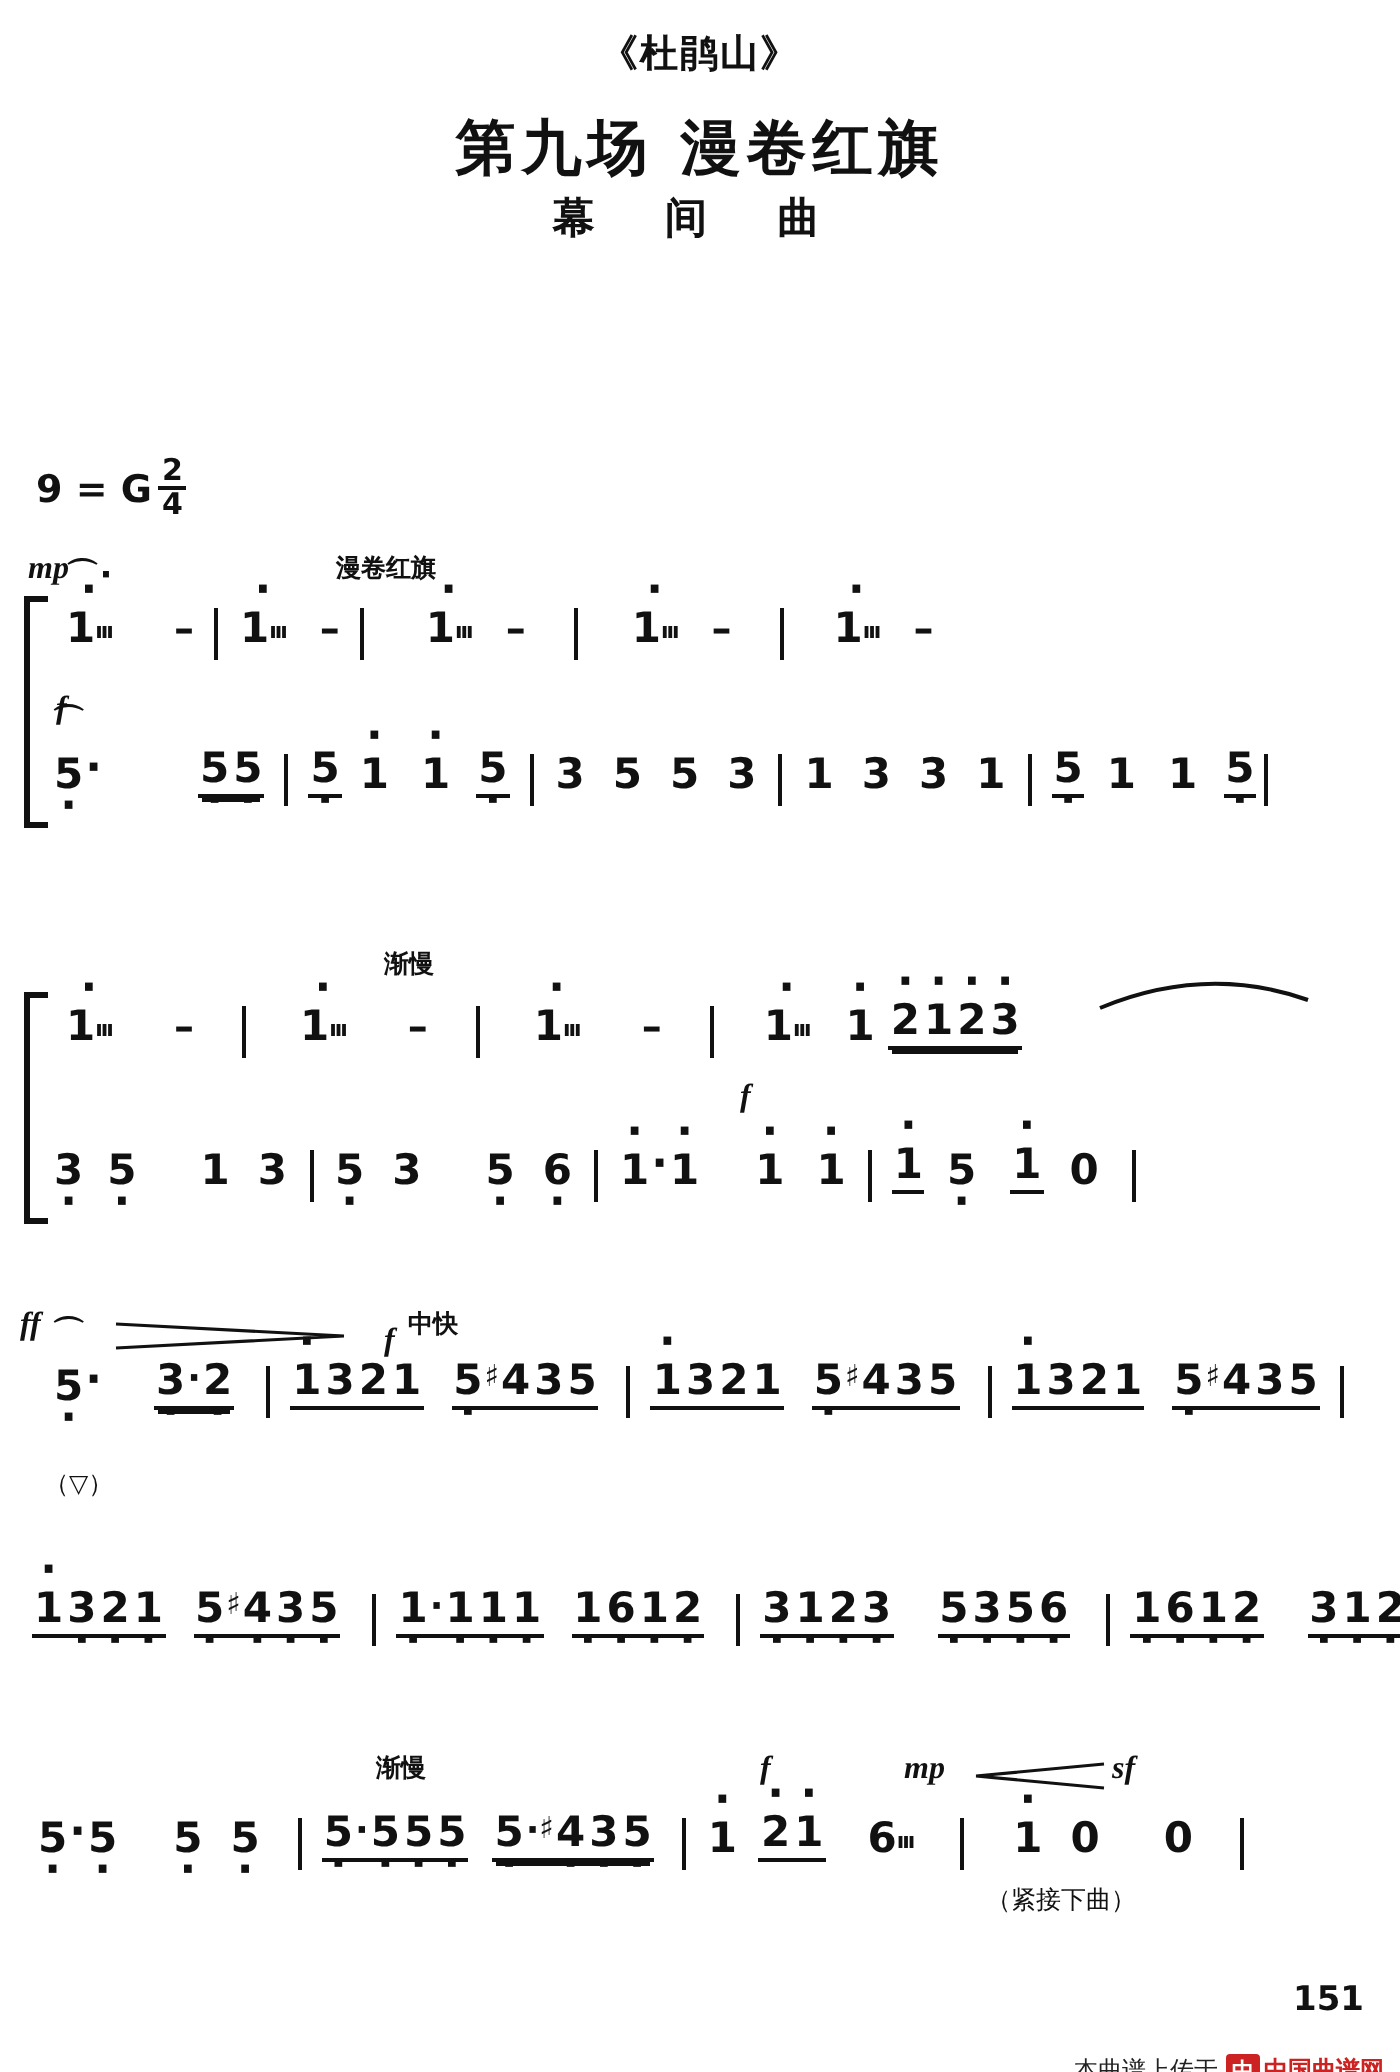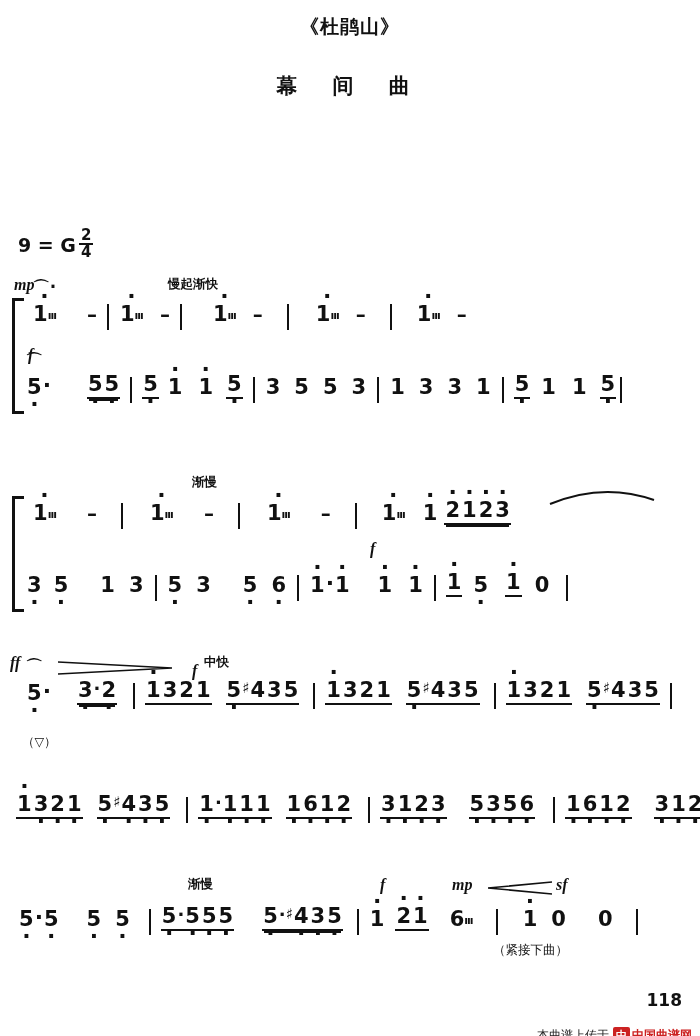--- a/index.html
+++ b/index.html
@@ -35,21 +35,20 @@
     font-weight: bold;
     letter-spacing: 3px;
     margin-top: 14px;
   }
   .subtitle {
     text-align: center;
     font-family: "DejaVu Sans", sans-serif;
     font-size: 21px;
     font-weight: bold;
     letter-spacing: 14px;
-    margin-top: 32px;
   }
   .keysig {
     position: absolute;
     left: 18px;
     top: 215px;
     font-family: "DejaVu Sans", sans-serif;
     font-weight: bold;
     font-size: 19px;
     display: flex;
     align-items: center;
@@ -208,33 +207,34 @@
   }
   .slur { position: absolute; }
   .sharp { font-size: 15px; position: relative; top: -4px; }
 </style>
 </head>
 <body>
 
 <div class="page">
 
   <div class="opera-name">《杜鹃山》</div>
+  <div class="scene-title">第九场  漫卷红旗</div>
   <div class="subtitle">幕 间 曲</div>
 
   <div class="keysig">
     <span>9 = G</span>
     <span class="frac">
       <span class="num">2</span>
       <span class="den">4</span>
     </span>
   </div>
 
   <div class="system" style="top:262px; height:135px;">
     <div class="dyn" style="position:absolute; left:14px; top:0px;">mp</div>
-    <div class="tempo-mark" style="position:absolute; left:168px; top:0px;">慢起渐快</div>
+    <div class="tempo-mark" style="position:absolute; left:168px; top:0px;">漫卷红旗</div>
     <div class="brace" style="left:12px; top:22px; height:110px;"></div>
 
     <div class="staffline" style="left:26px; top:24px;">
       <span class="note oct-up" style="margin-left:6px;">1<span class="tri">ııı</span><span class="fermata">⌒·</span></span>
       <span class="dash" style="margin-left:30px;">–</span>
       <span class="bar"></span>
       <span class="note oct-up">1<span class="tri">ııı</span></span>
       <span class="dash" style="margin-left:16px;">–</span>
       <span class="bar"></span>
       <span class="note oct-up" style="margin-left:20px;">1<span class="tri">ııı</span></span>
@@ -245,21 +245,21 @@
       <span class="bar" style="margin-left:24px;"></span>
       <span class="note oct-up" style="margin-left:14px;">1<span class="tri">ııı</span></span>
       <span class="dash" style="margin-left:16px;">–</span>
     </div>
 
     <div class="dyn" style="position:absolute; left:28px; top:70px;">f</div>
 
     <div class="staffline" style="left:26px; top:96px;">
       <span class="note oct-dn">5<span class="fermata">⌒</span></span>
       <span class="dotdur">·</span>
-      <span class="group underline2" style="margin-left:36px;">
+      <span class="group underline2" style="margin-left:48px;">
         <span class="note oct-dn">5</span><span class="note oct-dn">5</span>
       </span>
       <span class="bar"></span>
       <span class="group underline1">
         <span class="note oct-dn">5</span>
       </span>
       <span class="note oct-up" style="margin-left:8px;">1</span>
       <span class="note oct-up" style="margin-left:14px;">1</span>
       <span class="group underline1" style="margin-left:12px;">
         <span class="note oct-dn">5</span>
@@ -429,40 +429,40 @@
     <div class="staffline" style="left:18px; top:28px;">
       <span class="note oct-dn">5</span>
       <span class="dotdur">·</span>
       <span class="note oct-dn">5</span>
       <span class="note oct-dn" style="margin-left:26px;">5</span>
       <span class="note oct-dn" style="margin-left:12px;">5</span>
       <span class="bar" style="margin-left:18px;"></span>
       <span class="group underline1">
         <span class="note oct-dn">5</span><span class="dotdur" style="font-size:18px;">·</span><span class="note oct-dn">5</span><span class="note oct-dn">5</span><span class="note oct-dn">5</span>
       </span>
-      <span class="group underline2" style="margin-left:28px;">
+      <span class="group underline2" style="margin-left:12px;">
         <span class="note oct-dn">5</span><span class="dotdur" style="font-size:18px;">·</span><span class="sharp">♯</span><span class="note oct-dn">4</span><span class="note oct-dn">3</span><span class="note oct-dn">5</span>
       </span>
       <span class="bar" style="margin-left:14px;"></span>
       <span class="note oct-up">1</span>
       <span class="group underline1" style="margin-left:10px;">
         <span class="note oct-up">2</span><span class="note oct-up">1</span>
       </span>
       <span class="note" style="margin-left:20px;">6<span class="tri">ııı</span></span>
       <span class="bar" style="margin-left:22px;"></span>
       <span class="note oct-up" style="margin-left:14px;">1</span>
       <span class="note" style="margin-left:12px;">0</span>
       <span class="note" style="margin-left:30px;">0</span>
       <span class="bar" style="margin-left:22px;"></span>
     </div>
 
     <div class="note-ann" style="right:20px; top:66px;">（紧接下曲）</div>
   </div>
 
-  <div class="footer-page">118</div>
+  <div class="footer-page">151</div>
 
   <div class="credit">
     <span>本曲谱上传于</span>
     <span class="logo">
       <span class="sq">中</span>
       <span class="red">中国曲谱网</span>
     </span>
   </div>
 
 </div>

